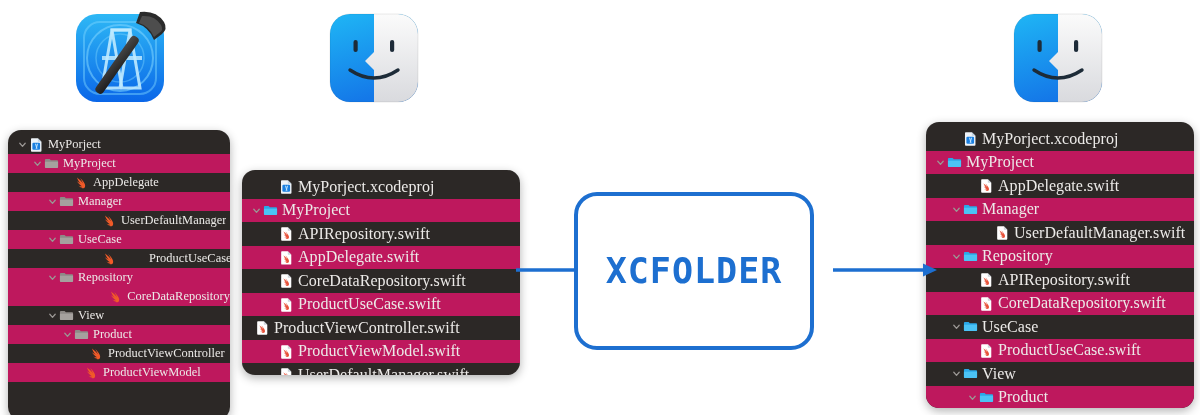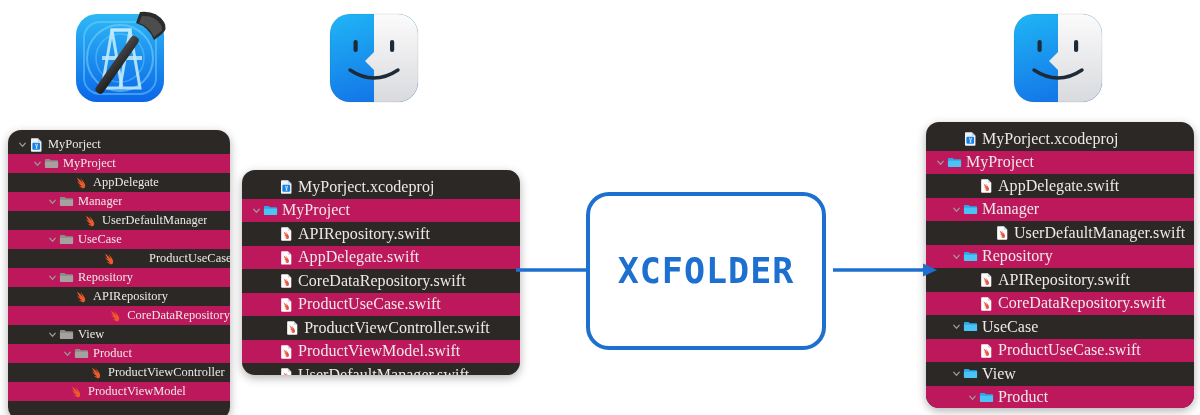--- a/index.html
+++ b/index.html
@@ -46,21 +46,21 @@
   }
   .chev.blank { color:transparent; }
   .chev svg { display:block; }
 
   .ico { flex:0 0 auto; display:flex; align-items:center; justify-content:center; margin-right:4px; }
   .ico svg { display:block; }
   .lbl { overflow:hidden; text-overflow:clip;font-family:Liberation Serif, serif; }
 
   
   .xcbox {
-    position:absolute; left:586px; top:192px; width:240px; height:158px;
+    position:absolute; left:574px; top:192px; width:240px; height:158px;
     border:4px solid #1d6fd0; border-radius:23px; background:#ffffff;
     display:flex; align-items:center; justify-content:center;
   }
   .xcbox-label {
     font-family:"DejaVu Sans Mono", monospace;
     font-size:35px; font-weight:700; color:#1d6fd0;
     letter-spacing:1px;
     -webkit-text-stroke:0;
   }
 
@@ -202,21 +202,21 @@
           </svg>
         </span>
         <span class="ico">
           <svg width="15" height="15" viewBox="0 0 16 16">
             <path d="M1 4.2a1 1 0 0 1 1-1h4l1.3 1.4H14a1 1 0 0 1 1 1v6.2a1 1 0 0 1-1 1H2a1 1 0 0 1-1-1z" fill="#8e8a87"></path>
             <path d="M1 6.2h14v5.6a1 1 0 0 1-1 1H2a1 1 0 0 1-1-1z" fill="#a5a19e"></path>
           </svg>
         </span>
         <span class="lbl">Manager</span>
       </div>
-      <div class="row" style="padding-left: 62px;">
+      <div class="row" style="padding-left: 81px;">
         <span class="chev blank"></span>
         <span class="ico">
           <svg width="15" height="15" viewBox="0 0 16 16">
             <path d="M3.2 2.6c2.6 2.1 4.6 4 6.4 6.1-1-2.3-2-4-3-5.6 2.2 1.9 4 4.3 4.9 6.6.6 1.6.5 3-.3 3.8-1 1-2.8.9-4.6.2.7.2 1.6.2 2.3-.1-1.5-.3-3-1.2-4.3-2.5 1.3.7 2.7 1.1 3.9 1C6.4 10.6 4.5 8.6 3.2 6.6c1.2 1 2.6 2 4 2.7C5.4 7.6 4 5.1 3.2 2.6z" fill="#f05a28"></path>
           </svg>
         </span>
         <span class="lbl">UserDefaultManager</span>
       </div>
       <div class="row alt" style="padding-left: 38px;">
         <span class="chev">
@@ -248,29 +248,20 @@
           </svg>
         </span>
         <span class="ico">
           <svg width="15" height="15" viewBox="0 0 16 16">
             <path d="M1 4.2a1 1 0 0 1 1-1h4l1.3 1.4H14a1 1 0 0 1 1 1v6.2a1 1 0 0 1-1 1H2a1 1 0 0 1-1-1z" fill="#8e8a87"></path>
             <path d="M1 6.2h14v5.6a1 1 0 0 1-1 1H2a1 1 0 0 1-1-1z" fill="#a5a19e"></path>
           </svg>
         </span>
         <span class="lbl">Repository</span>
       </div>
-      <div class="row" style="padding-left: 53px;">
-        <span class="chev blank"></span>
-        <span class="ico">
-          <svg width="15" height="15" viewBox="0 0 16 16">
-            <path d="M3.2 2.6c2.6 2.1 4.6 4 6.4 6.1-1-2.3-2-4-3-5.6 2.2 1.9 4 4.3 4.9 6.6.6 1.6.5 3-.3 3.8-1 1-2.8.9-4.6.2.7.2 1.6.2 2.3-.1-1.5-.3-3-1.2-4.3-2.5 1.3.7 2.7 1.1 3.9 1C6.4 10.6 4.5 8.6 3.2 6.6c1.2 1 2.6 2 4 2.7C5.4 7.6 4 5.1 3.2 2.6z" fill="#f05a28"></path>
-          </svg>
-        </span>
-        <span class="lbl">APIRepository</span>
-      </div>
       <div class="row alt" style="padding-left: 53px; justify-content: flex-end;">
         <span class="chev blank"></span>
         <span class="ico">
           <svg width="15" height="15" viewBox="0 0 16 16">
             <path d="M3.2 2.6c2.6 2.1 4.6 4 6.4 6.1-1-2.3-2-4-3-5.6 2.2 1.9 4 4.3 4.9 6.6.6 1.6.5 3-.3 3.8-1 1-2.8.9-4.6.2.7.2 1.6.2 2.3-.1-1.5-.3-3-1.2-4.3-2.5 1.3.7 2.7 1.1 3.9 1C6.4 10.6 4.5 8.6 3.2 6.6c1.2 1 2.6 2 4 2.7C5.4 7.6 4 5.1 3.2 2.6z" fill="#f05a28"></path>
           </svg>
         </span>
         <span class="lbl">CoreDataRepository</span>
       </div>
       <div class="row" style="padding-left: 38px;">
@@ -303,21 +294,21 @@
       </div>
       <div class="row" style="padding-left: 68px;">
         <span class="chev blank"></span>
         <span class="ico">
           <svg width="15" height="15" viewBox="0 0 16 16">
             <path d="M3.2 2.6c2.6 2.1 4.6 4 6.4 6.1-1-2.3-2-4-3-5.6 2.2 1.9 4 4.3 4.9 6.6.6 1.6.5 3-.3 3.8-1 1-2.8.9-4.6.2.7.2 1.6.2 2.3-.1-1.5-.3-3-1.2-4.3-2.5 1.3.7 2.7 1.1 3.9 1C6.4 10.6 4.5 8.6 3.2 6.6c1.2 1 2.6 2 4 2.7C5.4 7.6 4 5.1 3.2 2.6z" fill="#f05a28"></path>
           </svg>
         </span>
         <span class="lbl">ProductViewController</span>
       </div>
-      <div class="row alt" style="padding-left: 48px;">
+      <div class="row alt" style="padding-left: 63px;">
         <span class="chev blank"></span>
         <span class="ico">
           <svg width="15" height="15" viewBox="0 0 16 16">
             <path d="M3.2 2.6c2.6 2.1 4.6 4 6.4 6.1-1-2.3-2-4-3-5.6 2.2 1.9 4 4.3 4.9 6.6.6 1.6.5 3-.3 3.8-1 1-2.8.9-4.6.2.7.2 1.6.2 2.3-.1-1.5-.3-3-1.2-4.3-2.5 1.3.7 2.7 1.1 3.9 1C6.4 10.6 4.5 8.6 3.2 6.6c1.2 1 2.6 2 4 2.7C5.4 7.6 4 5.1 3.2 2.6z" fill="#f05a28"></path>
           </svg>
         </span>
         <span class="lbl">ProductViewModel</span>
       </div>
     </div>
 
@@ -386,21 +377,21 @@
         <span class="chev blank"></span>
         <span class="ico">
           <svg width="15" height="15" viewBox="0 0 16 16">
             <path d="M3.2 1.3h6.2L13.1 5v9.7a.9.9 0 0 1-.9.9H3.2a.9.9 0 0 1-.9-.9V2.2a.9.9 0 0 1 .9-.9z" fill="#ffffff"></path>
             <path d="M9.4 1.3L13.1 5h-3.1a.6.6 0 0 1-.6-.6z" fill="#cfd5db"></path>
             <path d="M4.3 5.4c1.9 1.5 3.4 3 4.7 4.5-.7-1.7-1.5-3-2.2-4.1 1.6 1.4 2.9 3.1 3.6 4.8.4 1.2.3 2.2-.3 2.8-.7.7-2 .6-3.3.1.5.2 1.1.2 1.7 0-1.1-.2-2.2-.9-3.1-1.8.9.5 2 .8 2.8.7-1-1-2.4-2.4-3.4-3.9.9.7 1.9 1.4 2.9 2-1.3-1.3-2.3-3.1-2.9-5z" fill="#e8523a"></path>
           </svg>
         </span>
         <span class="lbl">ProductUseCase.swift</span>
       </div>
-      <div class="row" style=" justify-content: center;">
+      <div class="row" style="">
         <span class="chev blank"></span>
         <span class="ico">
           <svg width="15" height="15" viewBox="0 0 16 16">
             <path d="M3.2 1.3h6.2L13.1 5v9.7a.9.9 0 0 1-.9.9H3.2a.9.9 0 0 1-.9-.9V2.2a.9.9 0 0 1 .9-.9z" fill="#ffffff"></path>
             <path d="M9.4 1.3L13.1 5h-3.1a.6.6 0 0 1-.6-.6z" fill="#cfd5db"></path>
             <path d="M4.3 5.4c1.9 1.5 3.4 3 4.7 4.5-.7-1.7-1.5-3-2.2-4.1 1.6 1.4 2.9 3.1 3.6 4.8.4 1.2.3 2.2-.3 2.8-.7.7-2 .6-3.3.1.5.2 1.1.2 1.7 0-1.1-.2-2.2-.9-3.1-1.8.9.5 2 .8 2.8.7-1-1-2.4-2.4-3.4-3.9.9.7 1.9 1.4 2.9 2-1.3-1.3-2.3-3.1-2.9-5z" fill="#e8523a"></path>
           </svg>
         </span>
         <span class="lbl">ProductViewController.swift</span>
       </div>

